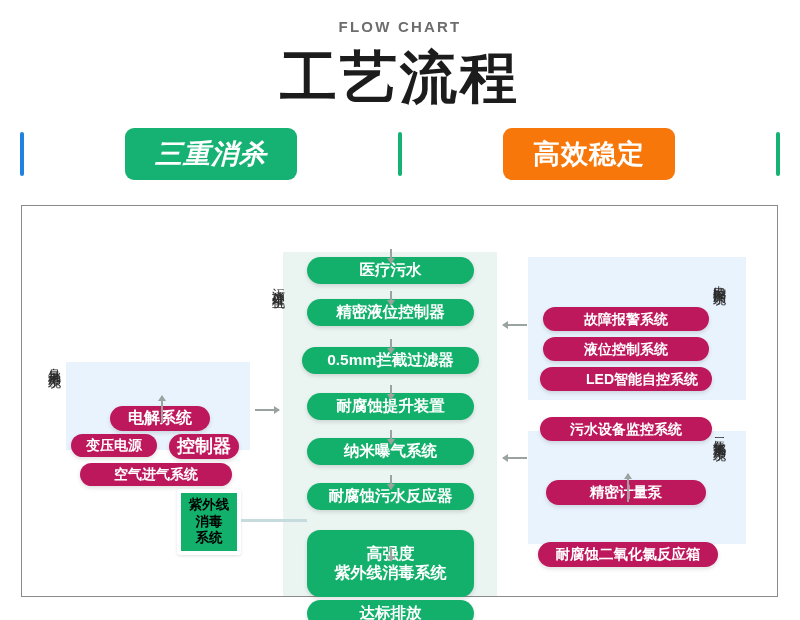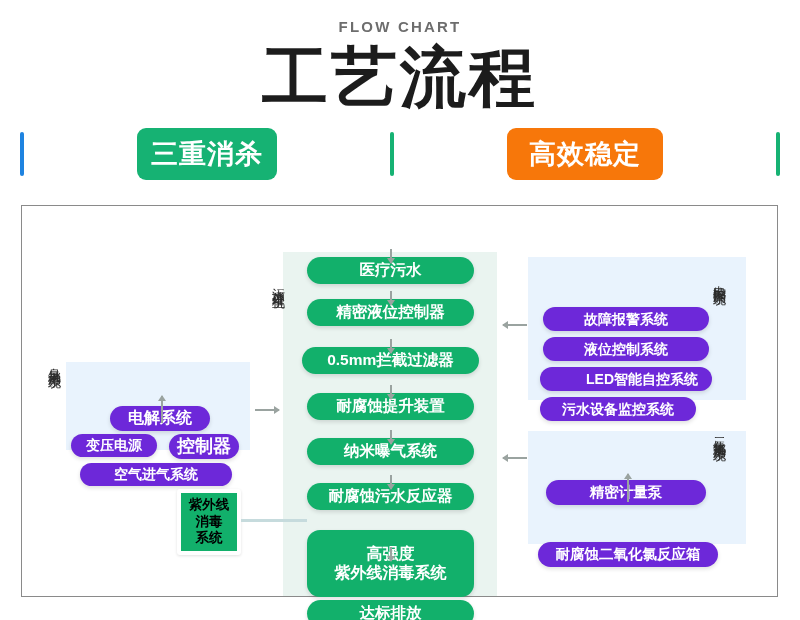--- a/index.html
+++ b/index.html
@@ -14,38 +14,38 @@
   
   .kicker{
     position:absolute;left:0;top:18px;width:800px;
     text-align:center;
     font-size:15px;font-weight:bold;letter-spacing:2.2px;
     color:#6d6d6d;
   }
   .main-title{
     position:absolute;left:0;top:44px;width:800px;
     text-align:center;
-    font-size:66px;font-weight:bold;letter-spacing:3px;
+    font-size:57px;font-weight:bold;letter-spacing:3px;
     color:#1c1c1c;line-height:66px;
   }
 
   
   .badge-row{
     position:absolute;left:20px;top:128px;width:760px;height:52px;
     display:flex;align-items:center;justify-content:space-between;
   }
   .badge{
     height:52px;border-radius:9px;
     display:flex;align-items:center;justify-content:center;
     color:#ffffff;font-size:27px;font-weight:bold;letter-spacing:1px;
     padding:0 14px;box-sizing:border-box;flex:0 0 auto;
   }
   .badge.b0{background:#1e83e0;width:178px;}
-  .badge.b1{background:#16b273;width:140px;}
-  .badge.b2{background:#f7770a;width:156px;}
+  .badge.b1{background:#16b273;width:172px;font-style:italic;}
+  .badge.b2{background:#f7770a;width:172px;}
   .badge.b3{background:#f21616;width:172px;}
   .divider{width:4px;height:44px;border-radius:2px;flex:0 0 auto;}
   .divider.d0{background:#1e83e0;}
   .divider.d1{background:#16b273;}
   .divider.d2{background:#16b273;}
 
   
   .frame{
     position:absolute;left:21px;top:205px;width:757px;height:392px;
     border:1px solid #8a8a8a;background:#ffffff;box-sizing:border-box;
@@ -75,21 +75,21 @@
     position:absolute;box-sizing:border-box;
     display:flex;align-items:center;justify-content:center;
     color:#ffffff;font-weight:bold;
     border-radius:999px;
     box-shadow:0 2px 4px rgba(0,0,0,0.13);
     text-align:center;line-height:1.18;
     white-space:pre-line;
     margin-top:36px;
   }
   .pill.green{background:#12b06b;}
-  .pill.blue{background:#6d28d9;}
+  .pill.blue{background:#be185d;}
 
   
   .c-pill{left:307px;width:167px;height:27px;font-size:15.5px;}
   .c-pill.wide{left:302px;width:177px;}
   .c-pill.tall{height:67px;font-size:16px;border-radius:13px;}
 
   
   .rt-pill{left:543px;width:166px;height:24px;font-size:14px;}
 
   
@@ -205,21 +205,21 @@
 <div class="h-arrow right" style="left:255px;top:409px;width:24px;"></div>
 
 <div class="uv-box">紫外线
 消毒
 系统</div>
 <div class="plain-line" style="left:241px;top:519px;width:66px;height:3px;"></div>
 
 <div class="pill blue rt-pill" style="top:271px;">故障报警系统</div>
 <div class="pill blue rt-pill" style="top:301px;">液位控制系统</div>
 <div class="pill blue rt-pill" style="top:331px;width:172px;left:540px;padding-left:32px;">LED智能自控系统</div>
-<div class="pill blue rt-pill" style="top:361px;width:156px;left:540px;">污水设备监控系统</div>
+<div class="pill blue rt-pill" style="top:381px;width:172px;left:540px;">污水设备监控系统</div>
 <div class="vlabel vl-right-top">电控控制系统</div>
 <div class="h-arrow left" style="left:503px;top:324px;width:24px;"></div>
 
 <div class="pill blue rb-pill" style="left:546px;top:444px;width:160px;">精密计量泵</div>
 <div class="pill blue rb-pill" style="left:538px;top:506px;width:180px;">耐腐蚀二氧化氯反应箱</div>
 <div class="v-arrow up" style="left:627px;top:474px;height:28px;"></div>
 <div class="vlabel vl-right-bottom">二氧化氯消毒系统</div>
 <div class="h-arrow left" style="left:503px;top:457px;width:24px;"></div>
 
 </body></html>

